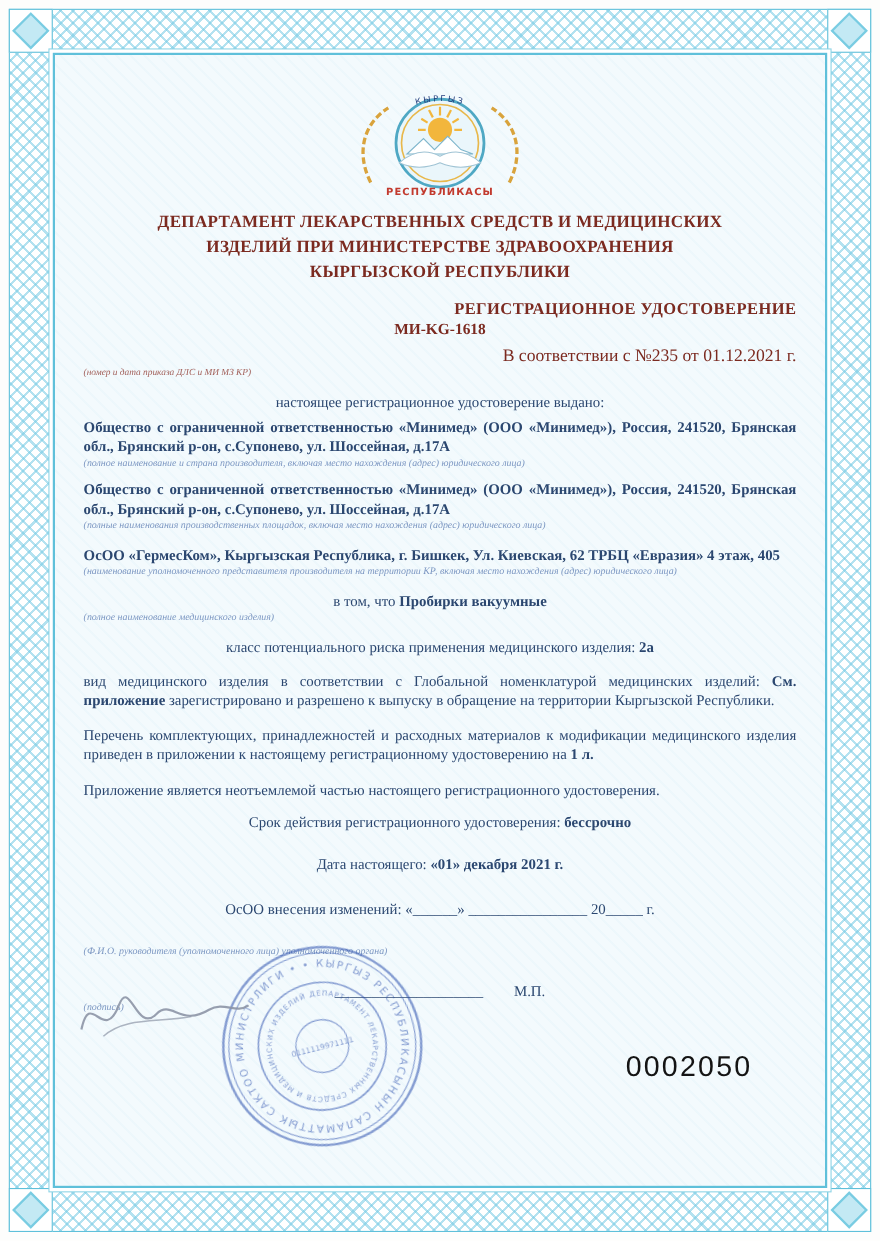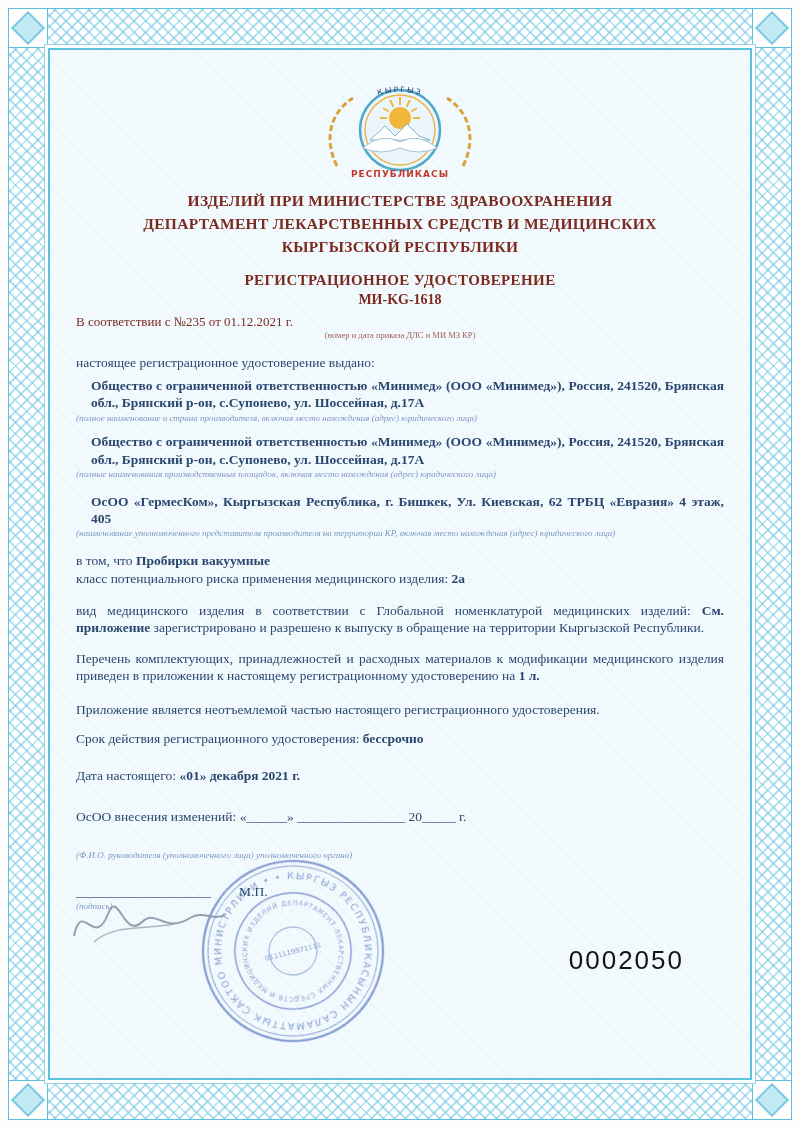--- a/index.html
+++ b/index.html
@@ -38,30 +38,30 @@
     box-shadow:0 0 0 3px #ffffff, 0 0 0 4px #8fd4e6;
     padding:0 26px; overflow:hidden;
   }
   
   .emblem-wrap { width:170px; margin:28px auto 4px; }
   
   .dept-title div {
     text-align:center; font-weight:bold; font-size:15.5px; line-height:1.48;
     color:#7b2a20; letter-spacing:.3px;
   }
-  .cert-title { text-align:center; font-weight:bold; font-size:15px; color:#7b2a20; margin-top:13px; letter-spacing:.4px; }
+  .cert-title { text-align:right; font-weight:bold; font-size:15px; color:#7b2a20; margin-top:13px; letter-spacing:.4px; }
   .cert-number { text-align:center; font-weight:bold; font-size:14px; color:#7b2a20; margin-top:3px;font-family:Liberation Serif, serif; }
-  .order-line { text-align:left; font-size:13px; color:#7b2a20; margin-top:6px; }
-  .order-caption { text-align:center; font-size:8.5px; color:#a2605a; margin-bottom:14px; }
+  .order-line { text-align:right; font-size:16px; color:#7b2a20; margin-top:6px; }
+  .order-caption { font-style:italic; font-size:8.5px; color:#a2605a; margin-bottom:14px; }
   
   .body-text { color:#2b4770; font-size:13.5px; line-height:1.28; }
-  .para { margin:0 0 12px; }
+  .para { margin:0 0 12px;text-align:center; }
   .para.tight { margin-bottom:1px; }
   .para.just { text-align:justify; }
-  .para.bold { font-weight:bold;margin-left:15px; }
+  .para.bold { font-weight:bold; }
   .para b { font-weight:bold; }
   .caption {
     font-style:italic; font-size:9px; color:#7c97c2; margin:0 0 10px; line-height:1.2;
   }
   .caption.sp { margin-bottom:13px; }
   .mb14{margin-bottom:14px}.mb16{margin-bottom:16px}.mb18{}
   .mb20{margin-bottom:20px}.mb24{margin-bottom:24px}
   .mp { margin-left:28px;margin-top:36px; }
   
   .stamp { position:absolute; left:198px; top:856px; width:190px; height:190px; z-index:5; pointer-events:none; }
@@ -109,22 +109,22 @@
         <path d="M 55,62 L 70,48 L 80,58 L 92,46 L 104,58 L 115,62 Z" fill="#ffffff" stroke="#7fb6cc" stroke-width="1"></path>
         <path d="M 48,70 Q 66,54 85,64 Q 104,54 122,70 Q 104,78 85,70 Q 66,78 48,70 Z" fill="#ffffff" stroke="#9fc3d4" stroke-width="1"></path>
         <text font-size="7.5" fill="#1f3a7a" letter-spacing="2">
           <textPath href="#embTop" startOffset="50%" text-anchor="middle">КЫРГЫЗ</textPath>
         </text>
         <text x="85" y="99" text-anchor="middle" font-size="9" font-weight="bold" fill="#c23a2e" letter-spacing="1">РЕСПУБЛИКАСЫ</text>
       </svg>
     </div>
 
     <div class="dept-title">
+      <div>ДЕПАРТАМЕНТ ЛЕКАРСТВЕННЫХ СРЕДСТВ И МЕДИЦИНСКИХ</div>
       <div>ИЗДЕЛИЙ ПРИ МИНИСТЕРСТВЕ ЗДРАВООХРАНЕНИЯ</div>
-      <div>ДЕПАРТАМЕНТ ЛЕКАРСТВЕННЫХ СРЕДСТВ И МЕДИЦИНСКИХ</div>
       <div>КЫРГЫЗСКОЙ РЕСПУБЛИКИ</div>
     </div>
 
     <div class="cert-title">РЕГИСТРАЦИОННОЕ УДОСТОВЕРЕНИЕ</div>
     <div class="cert-number">МИ-KG-1618</div>
     <div class="order-line">В соответствии с №235 от 01.12.2021 г.</div>
     <div class="order-caption">(номер и дата приказа ДЛС и МИ МЗ КР)</div>
 
     <div class="body-text">
 
@@ -133,20 +133,21 @@
       <p class="para tight just bold">Общество с ограниченной ответственностью «Минимед» (ООО «Минимед»), Россия, 241520, Брянская обл., Брянский р-он, с.Супонево, ул. Шоссейная, д.17А</p>
       <p class="caption">(полное наименование и страна производителя, включая место нахождения (адрес) юридического лица)</p>
 
       <p class="para tight just bold">Общество с ограниченной ответственностью «Минимед» (ООО «Минимед»), Россия, 241520, Брянская обл., Брянский р-он, с.Супонево, ул. Шоссейная, д.17А</p>
       <p class="caption sp">(полные наименования производственных площадок, включая место нахождения (адрес) юридического лица)</p>
 
       <p class="para tight just bold">ОсОО «ГермесКом», Кыргызская Республика, г. Бишкек, Ул. Киевская, 62 ТРБЦ «Евразия» 4 этаж, 405</p>
       <p class="caption sp">(наименование уполномоченного представителя производителя на территории КР, включая место нахождения (адрес) юридического лица)</p>
 
       <p class="para tight"><span>в том, что </span><b>Пробирки вакуумные</b></p>
+      <p class="caption sp">(полное наименование медицинского изделия)</p>
 
       <p class="para mb14"><span>класс потенциального риска применения медицинского изделия: </span><b>2а</b></p>
 
       <p class="para just mb14"><span>вид медицинского изделия в соответствии с Глобальной номенклатурой медицинских изделий: </span><b>См. приложение</b><span> зарегистрировано и разрешено к выпуску в обращение на территории Кыргызской Республики.</span></p>
 
       <p class="para just mb16"><span>Перечень комплектующих, принадлежностей и расходных материалов к модификации медицинского изделия приведен в приложении к настоящему регистрационному удостоверению на </span><b>1 л.</b></p>
 
       <p class="para just mb18">Приложение является неотъемлемой частью настоящего регистрационного удостоверения.</p>
 
       <p class="para mb20"><span>Срок действия регистрационного удостоверения: </span><b>бессрочно</b></p>

